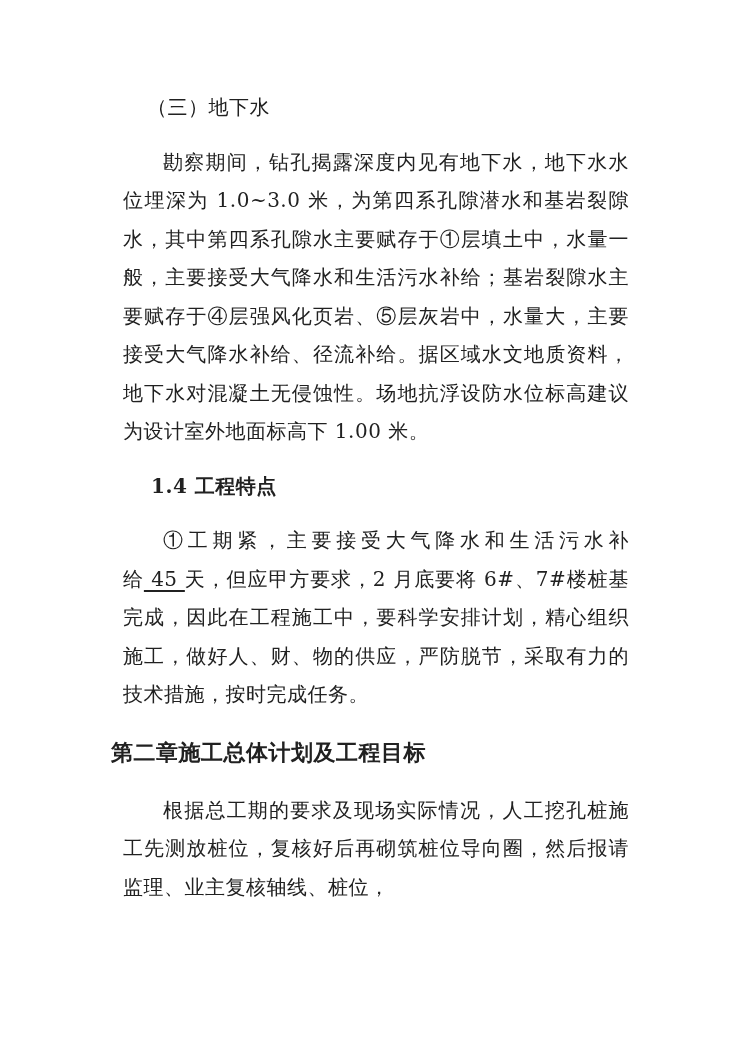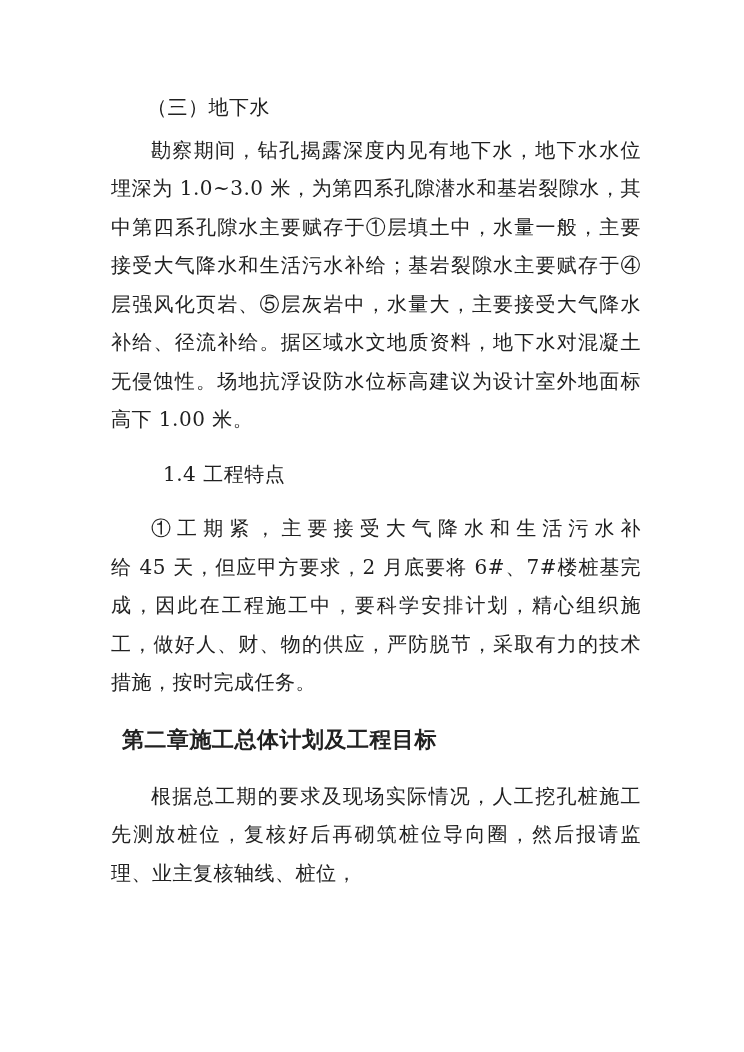--- a/index.html
+++ b/index.html
@@ -15,52 +15,53 @@
     overflow: hidden;
     box-sizing: border-box;
     padding: 88px 99px 0 107px;
     font-family: "DejaVu Serif", "Liberation Serif", serif;
     color: #212121;
   }
   .doc-body {
     width: 538px;
   }
   p.body-para {
-    margin: 4px;
+    margin: 16px;
     font-size: 20px;
     line-height: 38.5px;
     letter-spacing: 0.5px;
     text-align: justify;
     text-indent: 2em;
   }
   h3.section-sub {
     margin: 0;
     font-size: 20px;
     font-weight: normal;
     line-height: 38.5px;
     letter-spacing: 0.5px;
     text-indent: 2em;
   }
   h4.num-heading {
-    margin: 16px;
+    margin: 4px;
     font-size: 20px;
-    font-weight: normal;
+    font-weight: bold;
     line-height: 38.5px;
     letter-spacing: 0.5px;
     text-indent: 2em;
   }
   h2.chapter-heading {
-    margin: 15px;
+    margin: 4px;
     font-size: 22px;
     font-weight: bold;
     line-height: 45px;
     letter-spacing: 0.5px;
     text-indent: 0;
   }
   .u-days {
+    text-decoration: underline;
     text-underline-offset: 4px;
     white-space: pre;
   }
 </style>
 </head>
 <body>
 
 <div class="page">
   <div class="doc-body">
 

